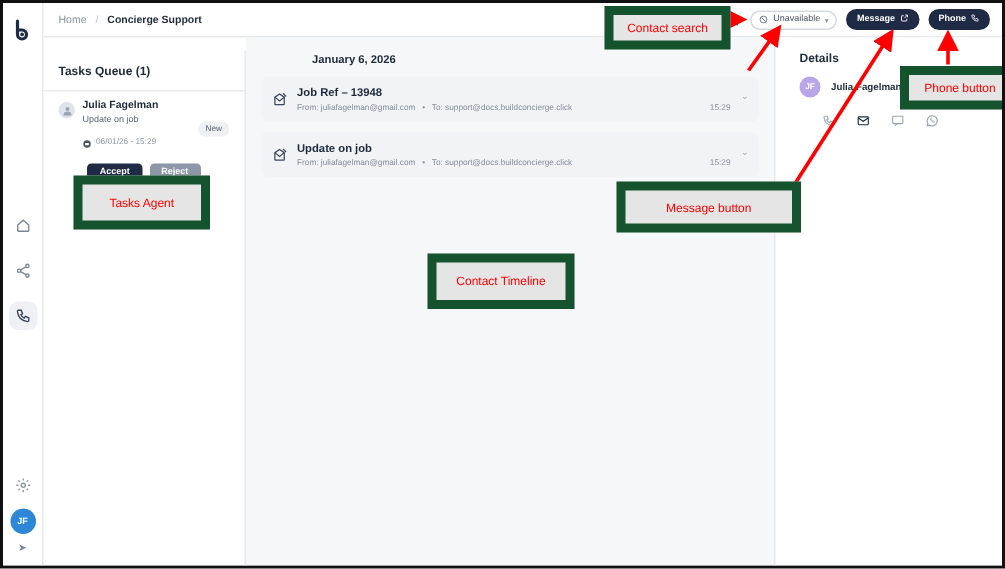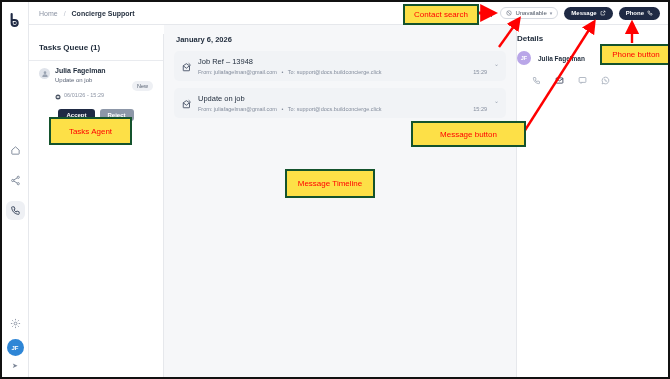--- a/index.html
+++ b/index.html
@@ -80,46 +80,46 @@
     font-size:5.5px;padding:2px 5px;
   }
   .task-actions{display:flex;gap:5px;justify-content:center;margin-top:5px;}
   .btn-accept{background:#1f2a44;color:#fff;border-radius:3px;font-size:6px;padding:3px 8px;font-weight:bold;}
   .btn-reject{background:#8d97a8;color:#fff;border-radius:3px;font-size:6px;padding:3px 8px;font-weight:bold;}
   
   .timeline{
     position:absolute;left:162px;right:152px;top:23px;bottom:0;
     background:#f6f7f9;padding:0 10px;box-sizing:border-box;
   }
-  .tl-date{font-size:7.5px;font-weight:bold;color:#1e2a3a;padding:10px 2px 7px 2px;}
+  .tl-date{font-size:7.5px;font-weight:bold;color:#1e2a3a;padding:10px 2px 7px 2px;margin-left:32px;}
   .tl-item{
     background:#f1f3f6;border-radius:5px;
     padding:6px 8px;margin-bottom:7px;position:relative;
     display:flex;align-items:flex-start;gap:6px;
   }
   .tl-ic{width:10px;height:10px;margin-top:1px;flex:0 0 auto;}
-  .tl-title{font-size:7.5px;font-weight:normal;color:#1e2a3a;line-height:1.3;}
+  .tl-title{font-size:7.5px;font-weight:bold;color:#1e2a3a;line-height:1.3;}
   .tl-meta{font-size:5.5px;color:#838c9c;margin-top:2px;}
   .tl-meta .dotsep{margin:0 3px;}
   .tl-time{position:absolute;right:19px;bottom:6px;font-size:5.5px;color:#838c9c;}
   .tl-chev{position:absolute;right:7px;top:9px;font-size:6px;color:#98a1b0;}
   
   .details{
     position:absolute;right:0;top:23px;bottom:0;width:152px;
-    background:#fff;border-left:1px solid #e6e8ec;box-sizing:border-box;padding:9px 0;
+    background:#fff;border-left:1px solid #e6e8ec;box-sizing:border-box;padding:9px 16px;
   }
   .details-title{font-size:8px;font-weight:bold;color:#1e2a3a;}
   .det-row{display:flex;align-items:center;gap:7px;margin-top:8px;}
   .det-av{width:14px;height:14px;border-radius:50%;background:#b9a6e8;color:#fff;font-size:5.5px;font-weight:bold;display:flex;align-items:center;justify-content:center;}
   .det-name{font-size:6.5px;font-weight:bold;color:#1e2a3a;}
   .det-icons{display:flex;align-items:center;gap:12px;margin-top:10px;padding-left:14px;}
   .det-ic{width:11px;height:11px;display:flex;align-items:center;justify-content:center;}
   
   .anno{
-    position:absolute;border:2px solid #14532d;background:#fde047;
+    position:absolute;border:6px solid #14532d;background:#e5e5e5;
     color:#ff0000;font-size:8px;
     display:flex;align-items:center;justify-content:center;
     z-index:40;white-space:nowrap;
   }
   svg.arrow{position:absolute;z-index:39;overflow:visible;}
 </style>
 </head>
 <body>
 
 <div id="app">
@@ -329,15 +329,15 @@
   <div class="anno" style="left:401px;top:2px;width:72px;height:17px;">Contact search</div>
 
 
   <div class="anno" style="left:598px;top:42px;width:68px;height:17px;">Phone button</div>
 
   <div class="anno" style="left:409px;top:119px;width:111px;height:22px;">Message button</div>
 
 
   <div class="anno" style="left:47px;top:115px;width:79px;height:24px;">Tasks Agent</div>
 
-  <div class="anno" style="left:283px;top:167px;width:86px;height:25px;">Message Timeline</div>
+  <div class="anno" style="left:283px;top:167px;width:86px;height:25px;">Contact Timeline</div>
 
 </div>
 
 </body></html>

